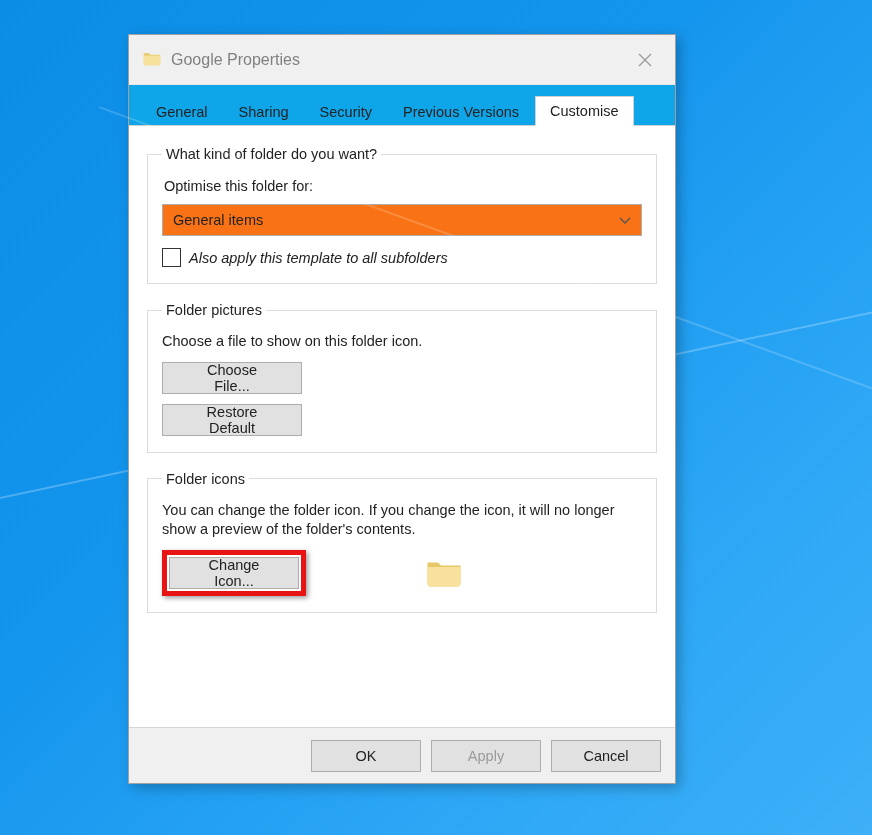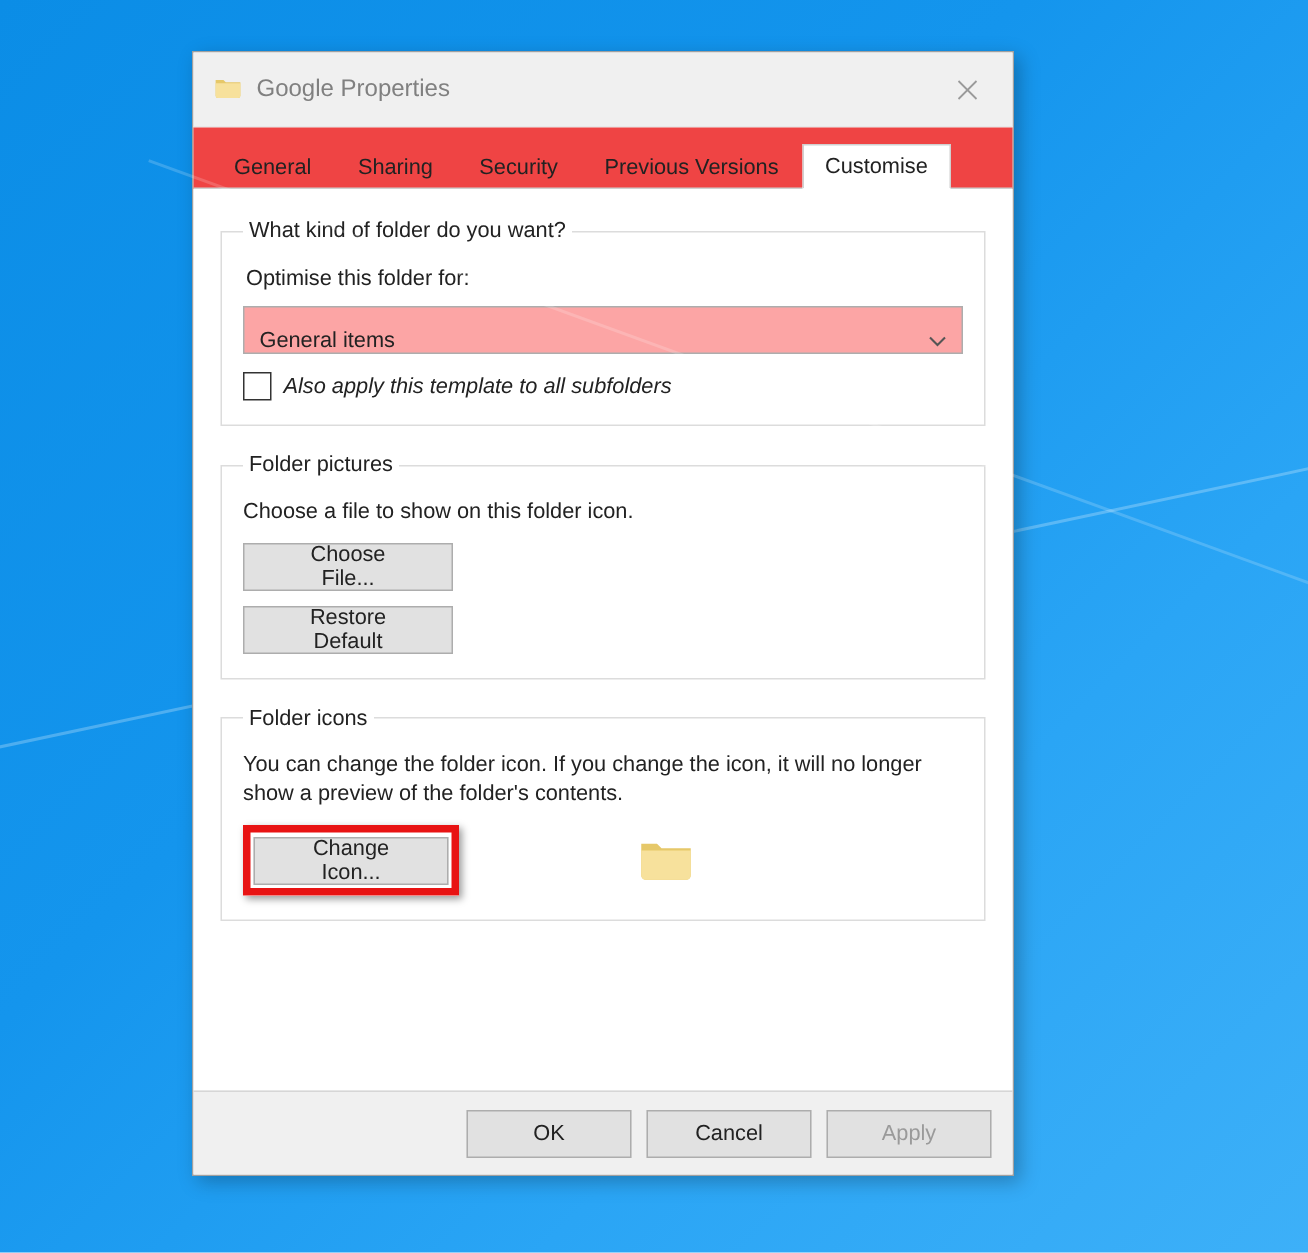--- a/index.html
+++ b/index.html
@@ -63,21 +63,21 @@
       display: flex; align-items: center; justify-content: center;
       color: #9a9a9a;
       cursor: pointer;
     }
     .titlebar .close svg { stroke: #9a9a9a; stroke-width: 1.2; }
 
     .tabstrip {
       display: flex;
       align-items: flex-end;
       padding: 10px 12px 0 12px;
-      background: #ef4444;
+      background: #0ea5e9;
       border-bottom: 1px solid #d0d0d0;
     }
     .tab {
       padding: 6px 14px;
       font-size: 14.5px;
       color: #222;
       border: 1px solid transparent;
       border-bottom: none;
       cursor: pointer;
       margin-right: 1px;
@@ -107,23 +107,23 @@
       color: #222;
       padding: 0 4px;
     }
 
     .label-row { font-size: 14.5px; color: #222; margin: 4px 0 10px 2px; }
 
     .select {
       width: 100%;
       height: 32px;
       border: 1px solid #adadad;
-      background: #fca5a5;
-      display: flex;
-      align-items: flex-end;
+      background: #f97316;
+      display: flex;
+      align-items: center;
       justify-content: space-between;
       padding: 0 10px;
       cursor: pointer;
     }
     .select .sel-text { font-size: 14.5px; color: #222; }
     .select .chev { color: #555; }
 
     .checkbox-row {
       display: flex;
       align-items: center;
@@ -261,17 +261,17 @@
             <path class="front" d="M1 6 h22 v11 a2 2 0 0 1 -2 2 h-18 a2 2 0 0 1 -2 -2 z"></path>
           </svg>
         </span>
       </div>
     </fieldset>
 
   </div>
 
   <div class="buttonbar">
     <button class="btn">OK</button>
+    <button class="btn disabled">Apply</button>
     <button class="btn">Cancel</button>
-    <button class="btn disabled">Apply</button>
   </div>
 
 </div>
 
 </body></html>

